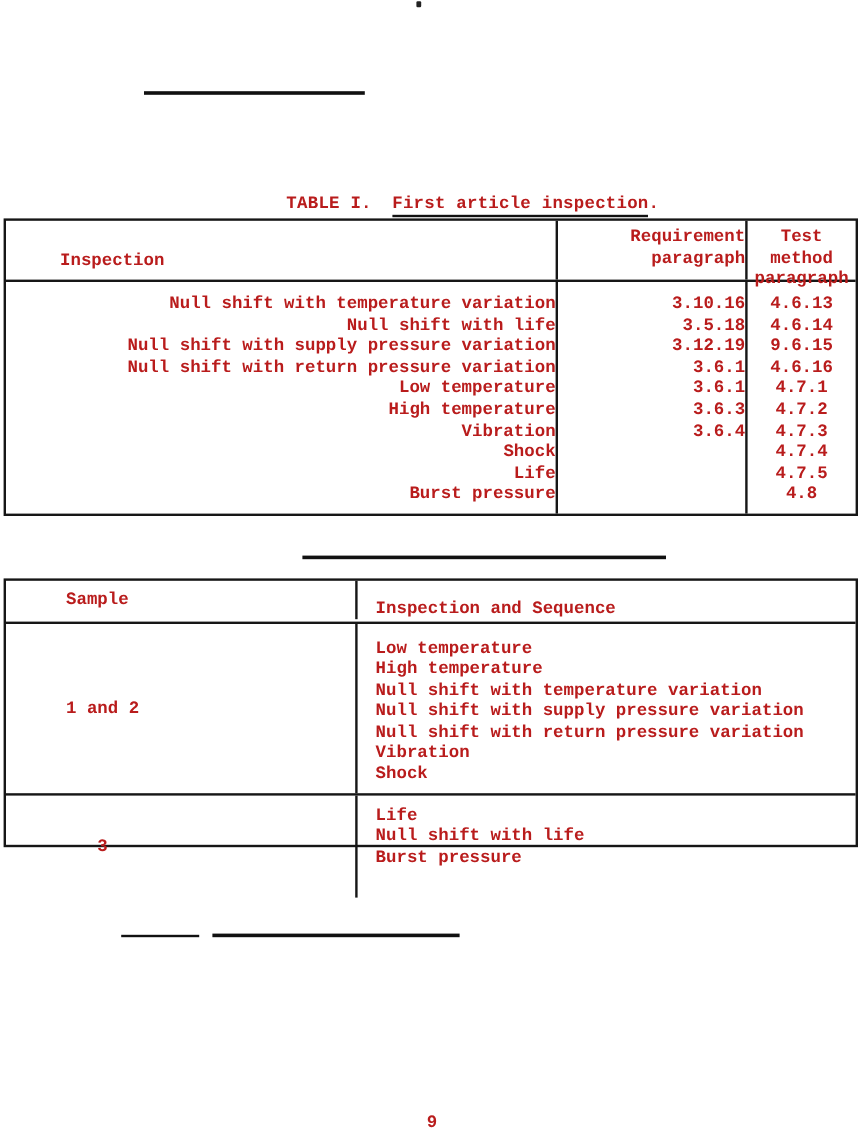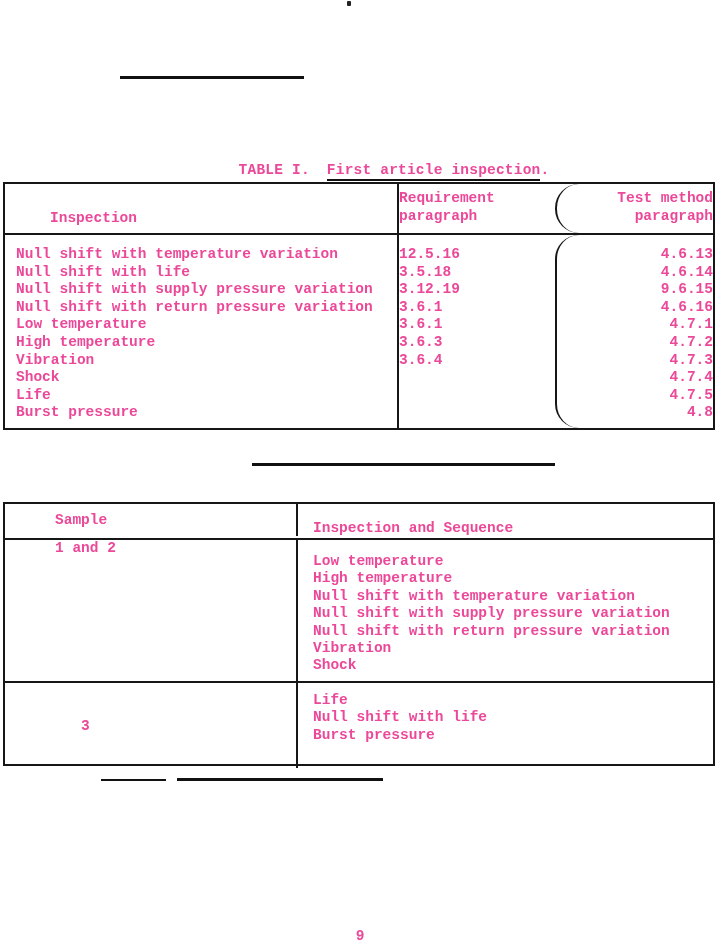--- a/index.html
+++ b/index.html
@@ -4,21 +4,21 @@
 <style>
   html,body{margin:0;padding:0;background:#e8e8e8;}
   .page{
     position:relative;
     width:720px;height:951px;
     background:#ffffff;
     margin:0 auto;
     overflow:hidden;
     font-family:"Liberation Mono","DejaVu Sans Mono",monospace;
     font-weight:bold;
-    color:#ec4899;
+    color:#b91c1c;
     -webkit-font-smoothing:antialiased;
   }
   .rule{position:absolute;background:#111;}
   .dot{position:absolute;left:347px;top:1px;width:4px;height:5px;background:#222;border-radius:1px;}
 
   
   .caption{
     position:absolute;left:203px;top:146px;
     font-size:14.5px;letter-spacing:0.2px;white-space:pre;
   }
@@ -26,44 +26,43 @@
   .caption .u{text-decoration:none;border-bottom:2px solid #111;padding-bottom:1px;}
 
   
   .t1{
     position:absolute;left:3px;top:182px;width:712px;height:248px;
     border:2px solid #161616;box-sizing:border-box;
     font-size:14.5px;
   }
   .t1-header{display:flex;height:49px;border-bottom:2px solid #161616;}
   .t1-body{display:flex;height:193px;}
-  .t1 .c1{width:392px;box-sizing:border-box;}
-  .t1 .c2{width:158px;border-left:2px solid #161616;box-sizing:border-box;text-align:left;}
-  .t1 .c3{flex:1;border-left:2px solid #161616;box-sizing:border-box;text-align:right;border-radius:24px;}
+  .t1 .c1{width:458px;box-sizing:border-box;text-align:right;}
+  .t1 .c2{width:158px;border-left:2px solid #161616;box-sizing:border-box;text-align:right;}
+  .t1 .c3{flex:1;border-left:2px solid #161616;box-sizing:border-box;text-align:center;}
   .t1-header .c1{display:flex;align-items:flex-end;padding:0 0 7px 45px;}
   .t1-header .c2,.t1-header .c3{padding-top:6px;line-height:17.5px;}
   .t1-body .col{padding-top:11px;}
   .t1-body .line{height:17.6px;line-height:17.6px;white-space:nowrap;}
   .t1-body .c1 .line{padding-left:11px;}
 
   
   .t2{
-    position:absolute;left:3px;top:482px;width:712px;height:264px;
+    position:absolute;left:3px;top:482px;width:712px;height:224px;
     border:2px solid #161616;box-sizing:border-box;
     font-size:14.5px;
-    margin-top:20px;
   }
   .t2 .row{display:flex;}
   .t2 .cA{width:291px;box-sizing:border-box;}
   .t2 .cB{flex:1;border-left:2px solid #161616;box-sizing:border-box;}
   .t2-header{height:34px;border-bottom:2px solid #161616;}
   .t2-header .cA{display:flex;align-items:center;padding-left:50px;height:32px;}
   .t2-header .cB{display:flex;align-items:flex-end;padding-left:15px;height:32px;}
   .t2-row1{height:141px;border-bottom:2px solid #161616;}
-  .t2-row1 .cA{display:flex;padding-left:50px;}
+  .t2-row1 .cA{display:flex;align-items:center;padding-left:50px;}
   .t2-row1 .cB{padding:13px 0 0 15px;}
   .t2-row2{height:85px;}
   .t2-row2 .cA{display:flex;align-items:center;padding-left:76px;}
   .t2-row2 .cB{padding:9px 0 0 15px;}
   .t2 .line{height:17.4px;line-height:17.4px;white-space:nowrap;}
 
   .pageno{position:absolute;left:338px;top:928px;width:44px;text-align:center;font-size:14.5px;}
 </style>
 </head>
 <body>
@@ -99,21 +98,21 @@
         <div class="line">Null shift with supply pressure variation</div>
         <div class="line">Null shift with return pressure variation</div>
         <div class="line">Low temperature</div>
         <div class="line">High temperature</div>
         <div class="line">Vibration</div>
         <div class="line">Shock</div>
         <div class="line">Life</div>
         <div class="line">Burst pressure</div>
       </div>
       <div class="c2 col">
-        <div class="line">12.5.16</div>
+        <div class="line">3.10.16</div>
         <div class="line">3.5.18</div>
         <div class="line">3.12.19</div>
         <div class="line">3.6.1</div>
         <div class="line">3.6.1</div>
         <div class="line">3.6.3</div>
         <div class="line">3.6.4</div>
       </div>
       <div class="c3 col">
         <div class="line">4.6.13</div>
         <div class="line">4.6.14</div>

